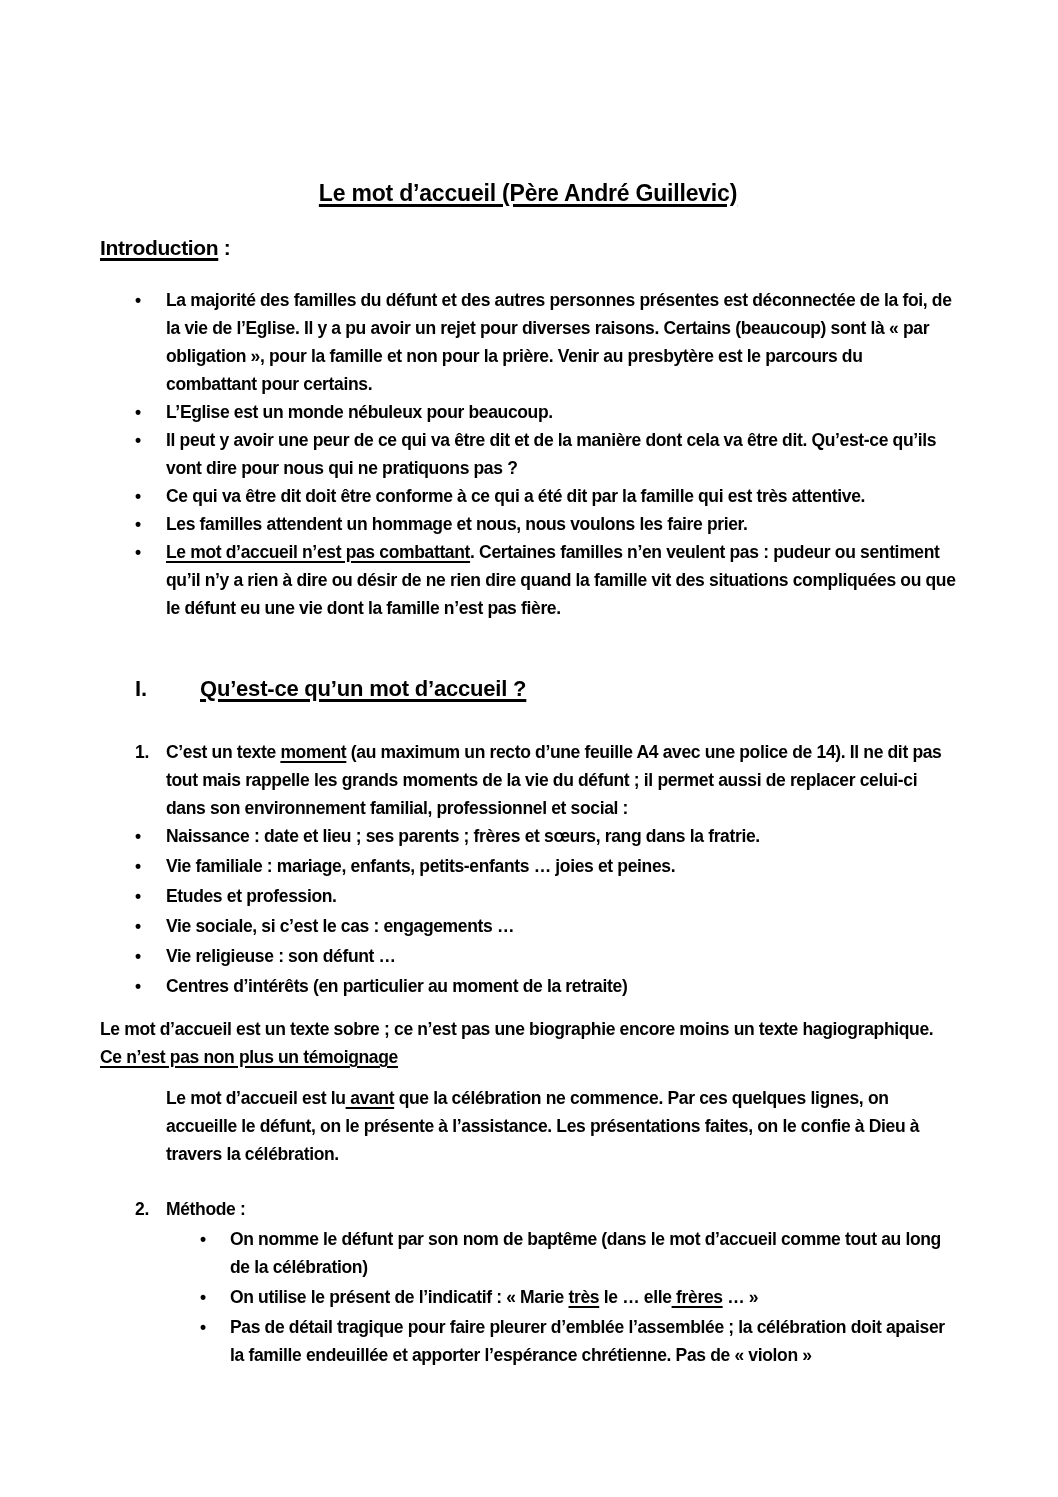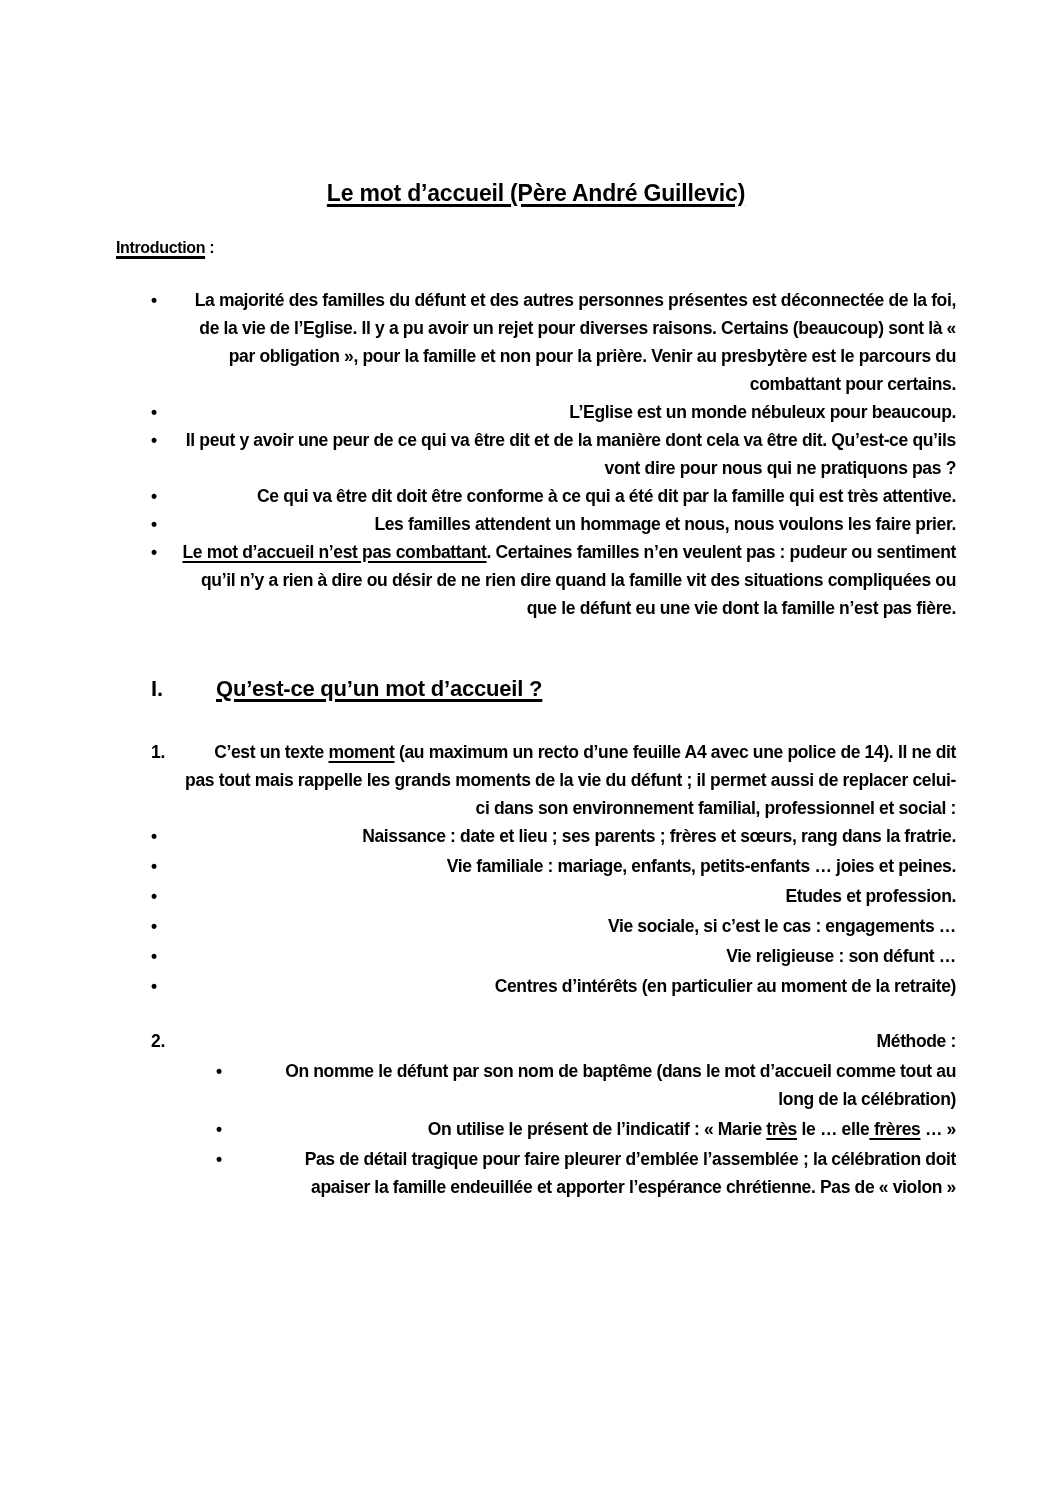--- a/index.html
+++ b/index.html
@@ -10,44 +10,43 @@
     width: 1058px;
     height: 1497px;
     background: #ffffff;
     color: #000000;
     font-family: "Liberation Sans", "DejaVu Sans", sans-serif;
     font-weight: 700;
     font-size: 17.5px;
     line-height: 28px;
     letter-spacing: -0.35px;
     overflow: hidden;
-    padding-left: 16px;
   }
   .content { padding: 179px 102px 0 100px; }
   .u { text-decoration: underline; text-underline-offset: 3px; text-decoration-thickness: 2px; }
 
   .title {
     font-size: 23px;
     line-height: 29px;
     text-align: center;
     letter-spacing: -0.2px;
   }
   .title .u { text-decoration-thickness: 2.5px; }
 
   .intro-heading {
     margin-top: 25px;
-    font-size: 16px;
+    font-size: 21px;
     line-height: 30px;
   }
   .intro-heading .u { text-decoration-thickness: 2.5px; }
 
   .list { margin-left: 35px; }
   .li { display: flex; align-items: flex-start; }
   .marker { flex: none; width: 31px; }
-  .li-text { flex: 1 1 auto; text-align: right; }
+  .li-text { flex: 1 1 auto; }
 
   .intro-list { margin-top: 23px; }
 
   .sec-heading {
     display: flex;
     margin-left: 35px;
     margin-top: 52px;
     font-size: 22px;
     line-height: 30px;
     letter-spacing: -0.2px;
@@ -135,21 +134,23 @@
       <div class="li">
         <span class="marker">•</span>
         <div class="li-text"><span>Vie religieuse : son défunt …</span></div>
       </div>
       <div class="li">
         <span class="marker">•</span>
         <div class="li-text"><span>Centres d’intérêts (en particulier au moment de la retraite)</span></div>
       </div>
     </div>
 
+    <p class="paragraph"><span>Le mot d’accueil est un texte sobre ; ce n’est pas une biographie encore moins un texte hagiographique. </span><span class="u">Ce n’est pas non plus un témoignage</span></p>
 
+    <p class="indent-para"><span>Le mot d’accueil est lu</span><span class="u"> avant</span><span> que la célébration ne commence. Par ces quelques lignes, on accueille le défunt, on le présente à l’assistance. Les présentations faites, on le confie à Dieu à travers la célébration.</span></p>
 
     <div class="list item2-list">
       <div class="li">
         <span class="marker">2.</span>
         <div class="li-text">Méthode :</div>
       </div>
     </div>
 
     <div class="list method-list">
       <div class="li">

